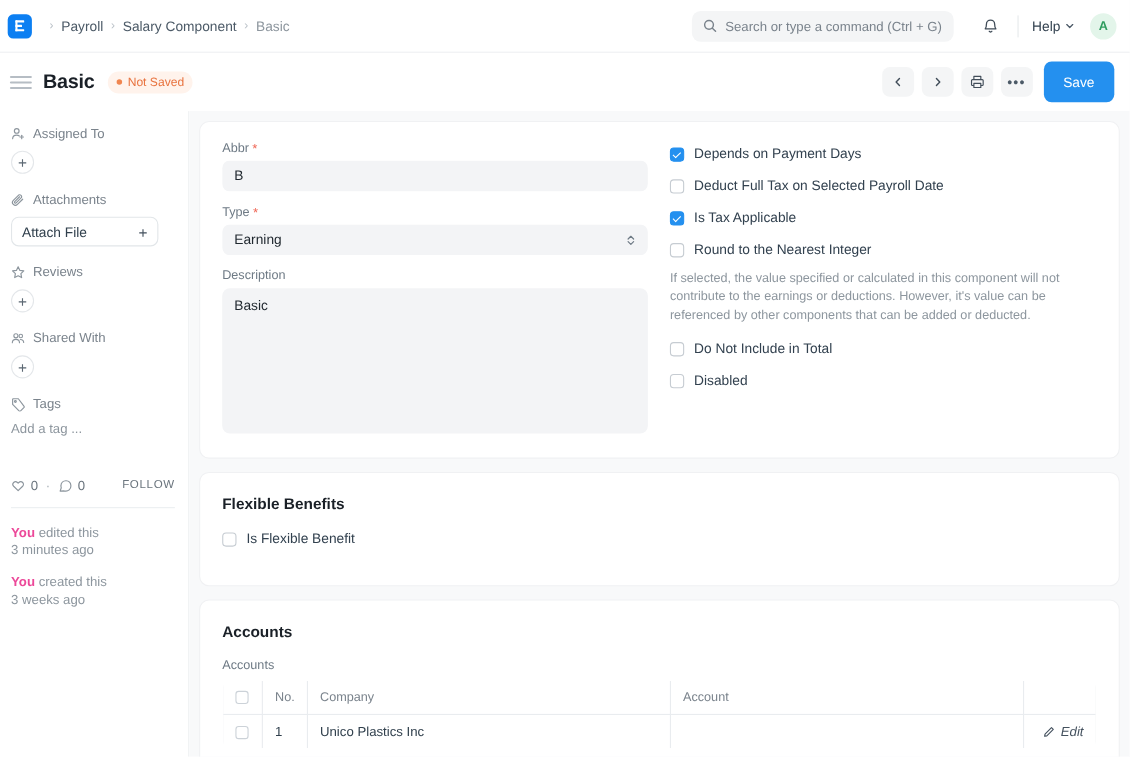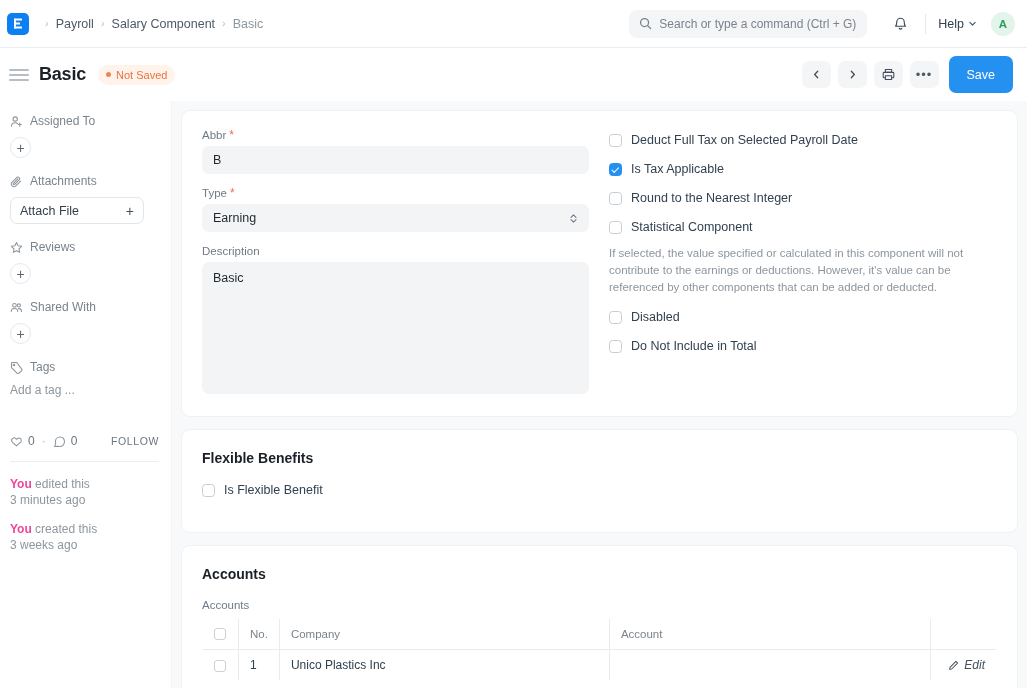--- a/index.html
+++ b/index.html
@@ -411,43 +411,43 @@
           <div class="fgroup last">
             <div class="flabel">
               <span>Description</span>
             </div>
             <div class="ftextarea">Basic</div>
           </div>
         </div>
 
         <div class="col-r">
           <div class="chk-row">
+            <span class="chk on"></span>
+            <span class="chk-label">Depends on Payment Days</span>
+          </div>
+          <div class="chk-row">
             <span class="chk"></span>
             <span class="chk-label">Deduct Full Tax on Selected Payroll Date</span>
           </div>
           <div class="chk-row">
             <span class="chk on"></span>
             <span class="chk-label">Is Tax Applicable</span>
           </div>
           <div class="chk-row">
             <span class="chk"></span>
             <span class="chk-label">Round to the Nearest Integer</span>
           </div>
+          <div class="helper">If selected, the value specified or calculated in this component will not contribute to the earnings or deductions. However, it's value can be referenced by other components that can be added or deducted.</div>
           <div class="chk-row">
             <span class="chk"></span>
-            <span class="chk-label">Statistical Component</span>
-          </div>
-          <div class="helper">If selected, the value specified or calculated in this component will not contribute to the earnings or deductions. However, it's value can be referenced by other components that can be added or deducted.</div>
+            <span class="chk-label">Do Not Include in Total</span>
+          </div>
           <div class="chk-row">
             <span class="chk"></span>
             <span class="chk-label">Disabled</span>
-          </div>
-          <div class="chk-row">
-            <span class="chk"></span>
-            <span class="chk-label">Do Not Include in Total</span>
           </div>
         </div>
       </div>
 
       <div class="card">
         <div class="sec-title">Flexible Benefits</div>
         <div class="chk-row">
           <span class="chk"></span>
           <span class="chk-label">Is Flexible Benefit</span>
         </div>

